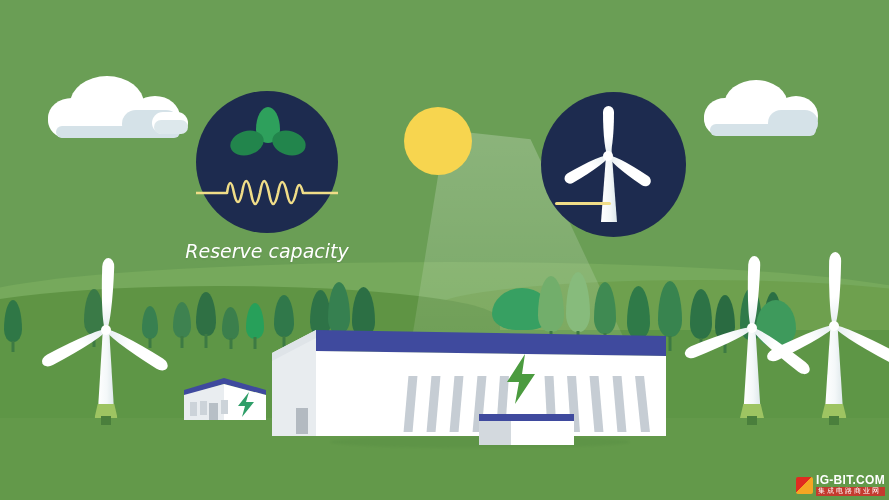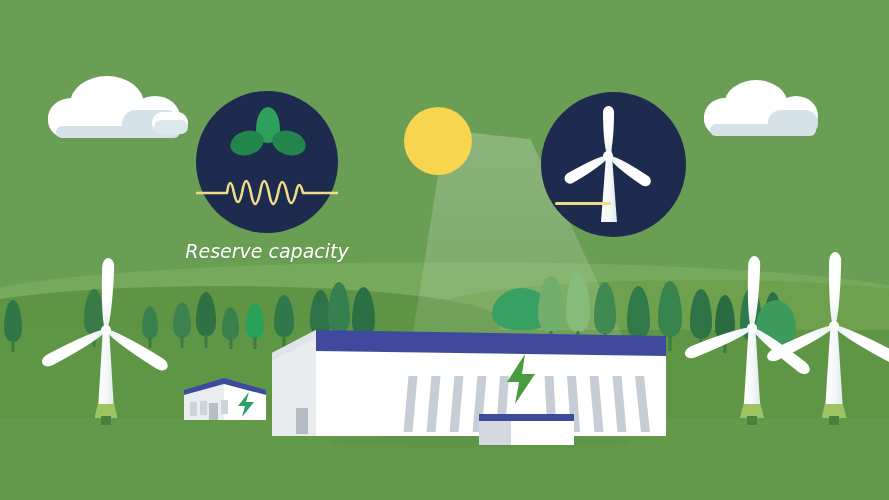--- a/index.html
+++ b/index.html
@@ -416,14 +416,21 @@
                 background: linear-gradient(90deg,#ffffff 0%, #f2f7f8 60%, #dbe6ea 100%);
                 clip-path: polygon(36% 0%, 64% 0%, 100% 100%, 0% 100%);"></div>
     <div class="blade" style="left:62px; top:14px; width:11px; height:50px; transform-origin:50% 100%; transform: rotate(0deg);"></div>
     <div class="blade" style="left:62px; top:14px; width:11px; height:50px; transform-origin:50% 100%; transform: rotate(124deg);"></div>
     <div class="blade" style="left:62px; top:14px; width:11px; height:50px; transform-origin:50% 100%; transform: rotate(-120deg);"></div>
     <div class="hub" style="left:62px; top:59px; width:10px; height:10px;"></div>
 
     <div class="wave-line" style="left:14px; top:110px; width:56px; height:3px; background:#f0dd88; border-radius:2px;"></div>
   </div>
 
+  <div class="watermark">
+    <div class="wm-logo"></div>
+    <div class="wm-texts">
+      <div class="wm-main">IG-BIT.COM</div>
+      <div class="wm-sub">集成电路商业网</div>
+    </div>
+  </div>
 
 </div>
 
 </body></html>

